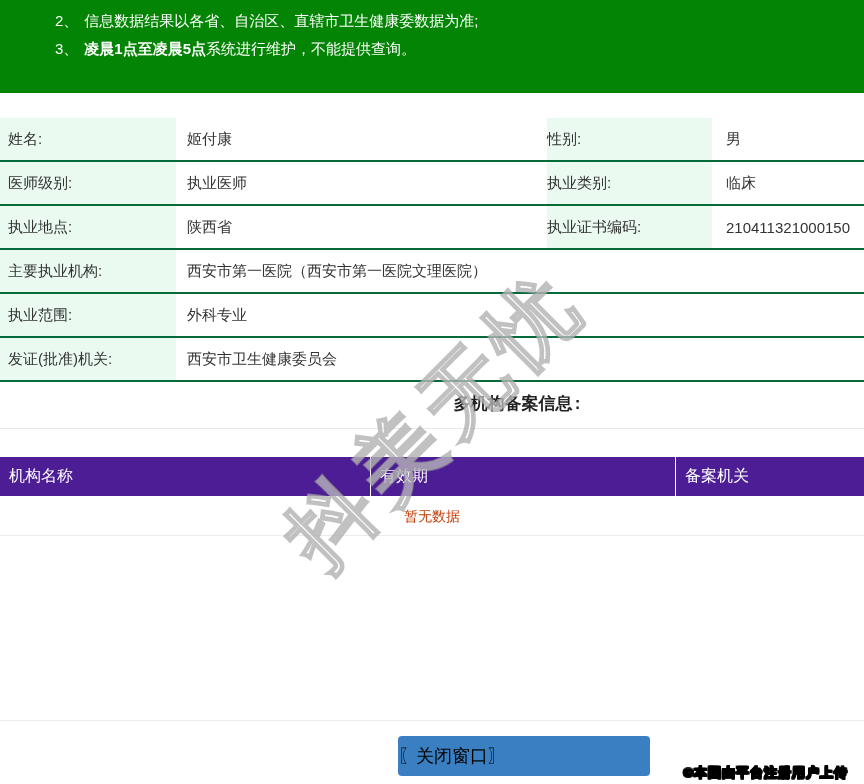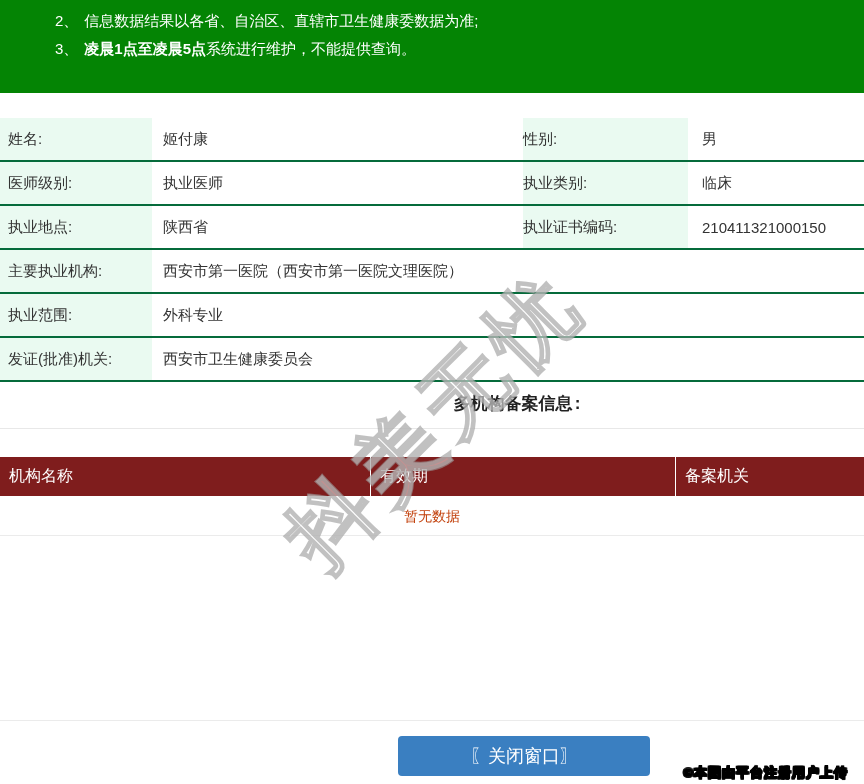--- a/index.html
+++ b/index.html
@@ -11,46 +11,46 @@
     font-size:15px; }
   .banner .line { line-height:28px; white-space:nowrap; }
   .banner .num { margin-right:6px; }
   .banner b { font-weight:700; }
 
   
   .info-table { margin-top:25px; }
   .irow { display:flex; align-items:center; height:44px; border-bottom:2px solid #056b3b;
     font-size:15px; }
   .lbl { background:#eafaf1; align-self:stretch; display:flex; align-items:center; }
-  .lbl1 { width:152px; padding-left:8px; }
+  .lbl1 { width:176px; padding-left:8px; }
   .val1 { flex:0 0 371px; padding-left:11px; }
   .val1.wide { flex:1; }
   .lbl2 { width:165px; }
   .val2 { flex:1; padding-left:14px; }
 
   
   .section-title { margin-left:172px; height:46px; line-height:46px; text-align:center;
     font-size:17px; font-weight:700; color:#222; }
   .section-rule { border-bottom:1px solid #e8e8e8;font-family:Liberation Mono, monospace; }
 
   
-  .rec-header { margin-top:28px; height:39px; display:flex; background:#7f1d1d;
+  .rec-header { margin-top:28px; height:39px; display:flex; background:#4c1d95;
     color:#fff; font-size:16px; align-items:center; }
   .rec-header .hcell { height:100%; display:flex; align-items:center; padding-left:9px; }
   .hc1 { width:370px; }
   .hc2 { width:305px; border-left:1px solid #fff; }
   .hc3 { flex:1; border-left:1px solid #fff; }
   .rec-empty { height:40px; line-height:40px; text-align:center; color:#c2410c;
     font-size:14px; border-bottom:1px solid #ebebeb; }
 
   
   .footer-rule { margin-top:184px; border-top:1px solid #ebebeb; }
   .close-btn { display:block; margin:15px 0 0 398px; width:252px; height:40px;
-    background:#3a7fc1; color:#ffffff; font-size:18px; border:none; border-radius:4px;
-    text-align:center; line-height:38px; cursor:pointer;
+    background:#3a7fc1; color:#000000; font-size:18px; border:none; border-radius:4px;
+    text-align:left; line-height:38px; cursor:pointer;
     font-family:"Liberation Sans", sans-serif; }
 
   
   .watermark { position:absolute; left:225px; top:370px; width:420px; height:100px;
     line-height:100px; text-align:center; transform:rotate(-45deg);
     font-size:84px; font-weight:700; letter-spacing:10px; white-space:nowrap;
     color:rgba(255,255,255,0.52); -webkit-text-stroke:2px rgba(155,155,155,0.62);
     pointer-events:none; z-index:5; }
 
   

